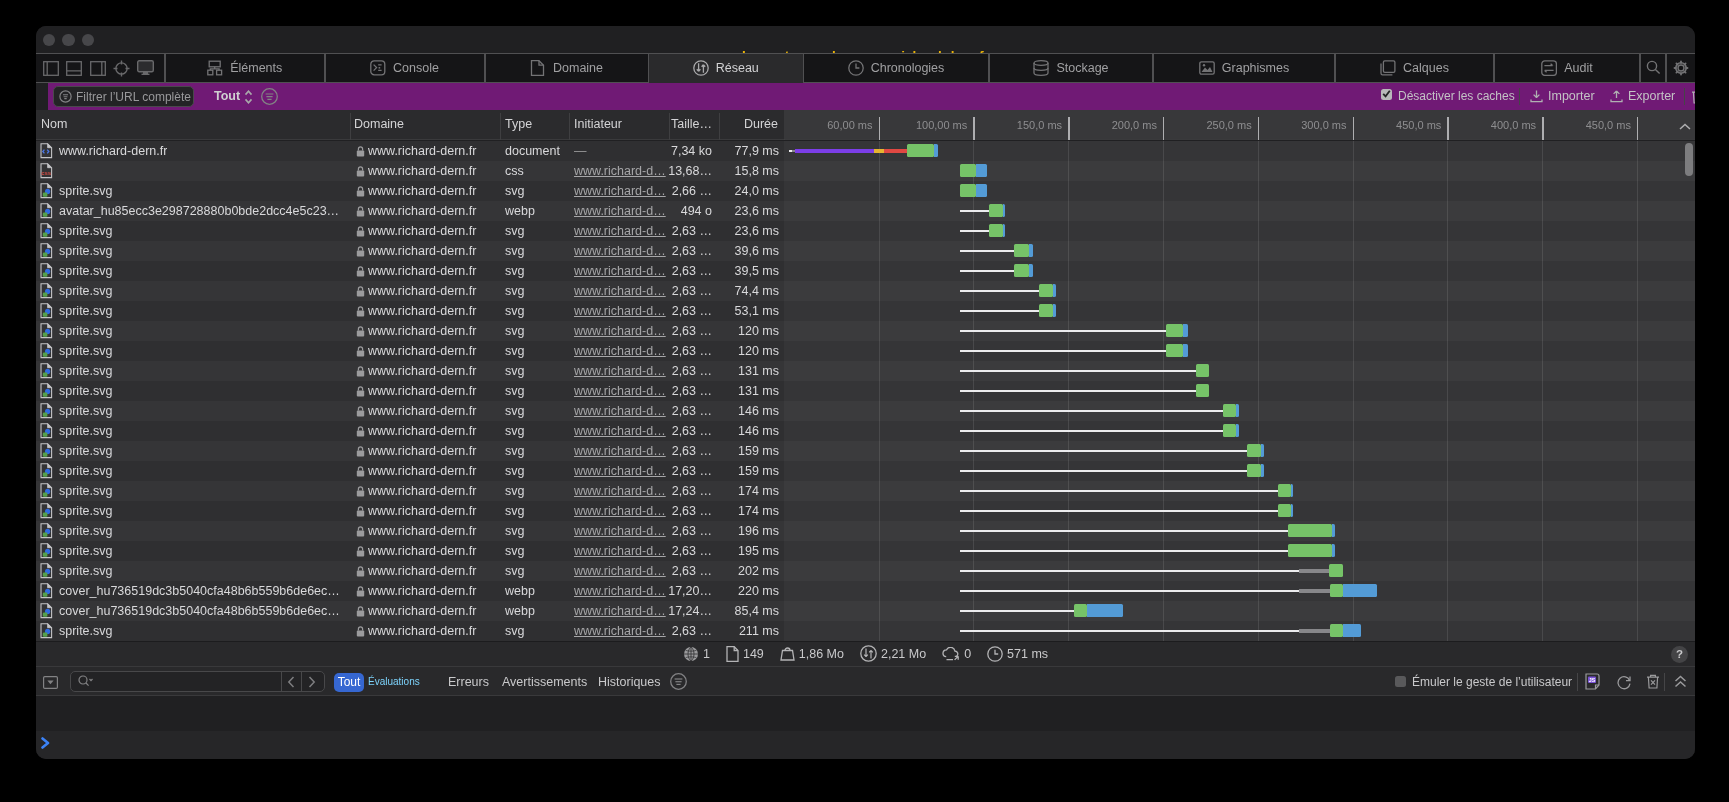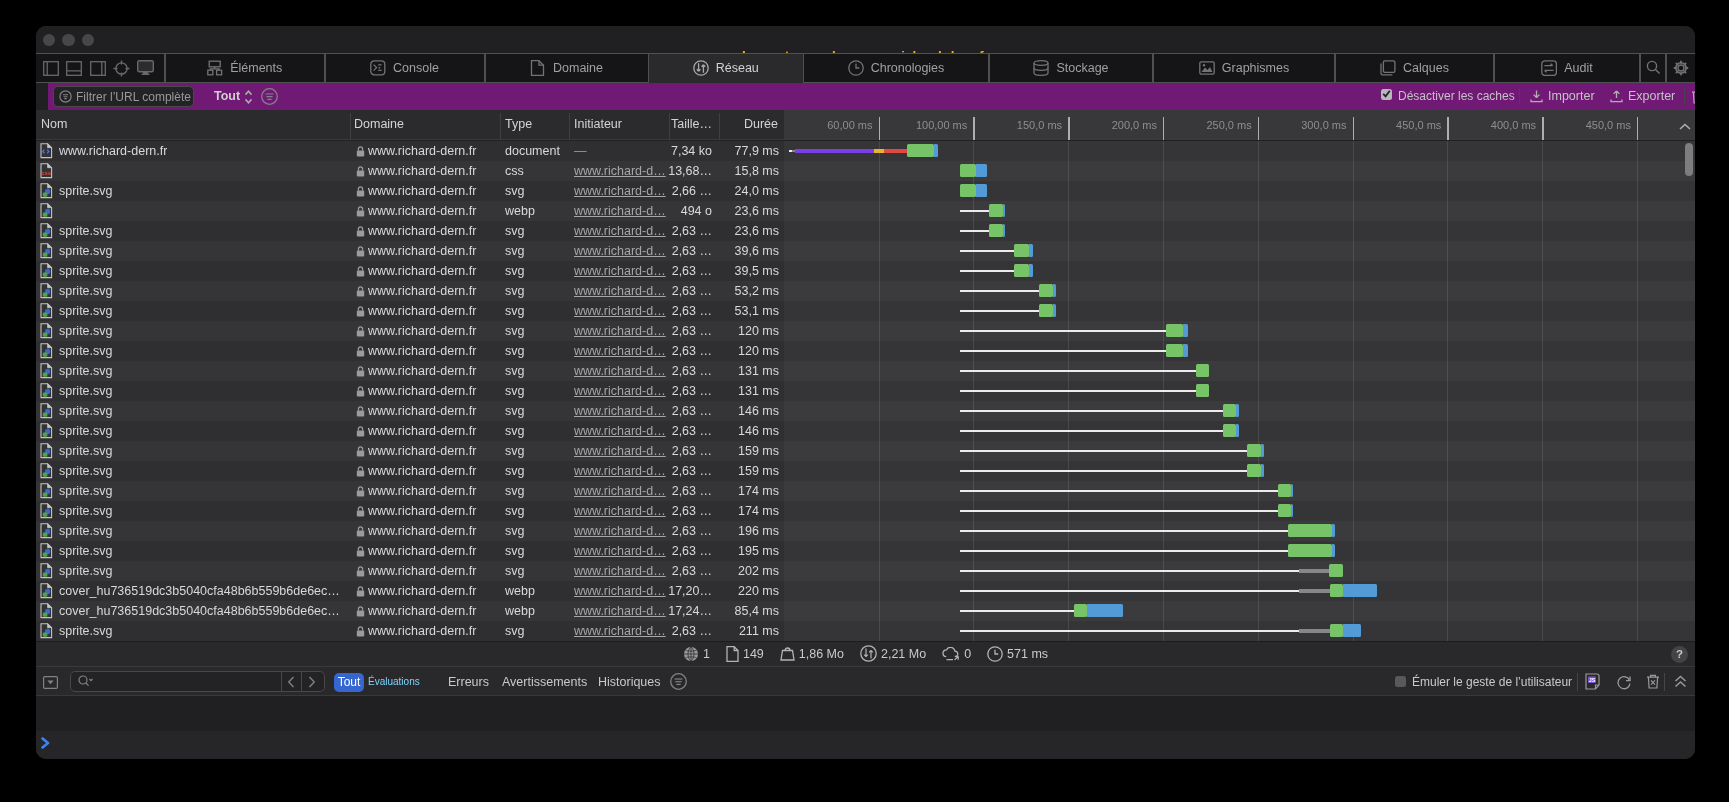--- a/index.html
+++ b/index.html
@@ -272,20 +272,21 @@
         <div class="cell rt" style="left:596px;width:80px">2,66 …</div>
         <div class="cell rt" style="left:662px;width:81px">24,0 ms</div>
       </div>
       <div class="abs row-even" style="left:0;top:60px;width:100%;height:20px">
         <svg width="13" height="16" viewBox="0 0 13 16" style="position:absolute;left:4px;top:2px">
           <path d="M1 0.7 H7.6 L11.6 4.7 V14.6 H1 Z" fill="#333335" stroke="#c4c4c6" stroke-width="1.1"></path>
           <path d="M7.6 0.7 V4.7 H11.6 Z" fill="#c4c4c6" stroke="#c4c4c6" stroke-width="0.8"></path>
           <circle cx="7.6" cy="8.4" r="2.6" fill="#2f6ae0"></circle>
           <rect x="2.8" y="9.6" width="4.6" height="4.2" rx="1.2" fill="#55a04d"></rect>
         </svg>
+        <div class="cell" style="left:23px;max-width:288px;overflow:hidden">avatar_hu85ecc3e298728880b0bde2dcc4e5c23…</div>
         <svg width="9" height="11" viewBox="0 0 9 11" style="position:absolute;left:320px;top:5px">
           <rect x="0.8" y="4.6" width="7.4" height="5.8" rx="1" fill="#9b9b9d"></rect>
           <path d="M2.4 4.6 V3 a2.1 2.1 0 0 1 4.2 0 V4.6" fill="none" stroke="#9b9b9d" stroke-width="1.2"></path>
         </svg>
         <div class="cell" style="left:332px">www.richard-dern.fr</div>
         <div class="cell" style="left:469px">webp</div>
         <div class="cell link" style="left:538px">www.richard-d…</div>
         <div class="cell rt" style="left:596px;width:80px">494 o</div>
         <div class="cell rt" style="left:662px;width:81px">23,6 ms</div>
       </div>
@@ -352,21 +353,21 @@
         </svg>
         <div class="cell" style="left:23px;max-width:288px;overflow:hidden">sprite.svg</div>
         <svg width="9" height="11" viewBox="0 0 9 11" style="position:absolute;left:320px;top:5px">
           <rect x="0.8" y="4.6" width="7.4" height="5.8" rx="1" fill="#9b9b9d"></rect>
           <path d="M2.4 4.6 V3 a2.1 2.1 0 0 1 4.2 0 V4.6" fill="none" stroke="#9b9b9d" stroke-width="1.2"></path>
         </svg>
         <div class="cell" style="left:332px">www.richard-dern.fr</div>
         <div class="cell" style="left:469px">svg</div>
         <div class="cell link" style="left:538px">www.richard-d…</div>
         <div class="cell rt" style="left:596px;width:80px">2,63 …</div>
-        <div class="cell rt" style="left:662px;width:81px">53,2 ms</div>
+        <div class="cell rt" style="left:662px;width:81px">74,4 ms</div>
       </div>
       <div class="abs row-odd" style="left:0;top:160px;width:100%;height:20px">
         <svg width="13" height="16" viewBox="0 0 13 16" style="position:absolute;left:4px;top:2px">
           <path d="M1 0.7 H7.6 L11.6 4.7 V14.6 H1 Z" fill="#333335" stroke="#c4c4c6" stroke-width="1.1"></path>
           <path d="M7.6 0.7 V4.7 H11.6 Z" fill="#c4c4c6" stroke="#c4c4c6" stroke-width="0.8"></path>
           <circle cx="7.6" cy="8.4" r="2.6" fill="#2f6ae0"></circle>
           <rect x="2.8" y="9.6" width="4.6" height="4.2" rx="1.2" fill="#55a04d"></rect>
         </svg>
         <div class="cell" style="left:23px;max-width:288px;overflow:hidden">sprite.svg</div>
         <svg width="9" height="11" viewBox="0 0 9 11" style="position:absolute;left:320px;top:5px">

